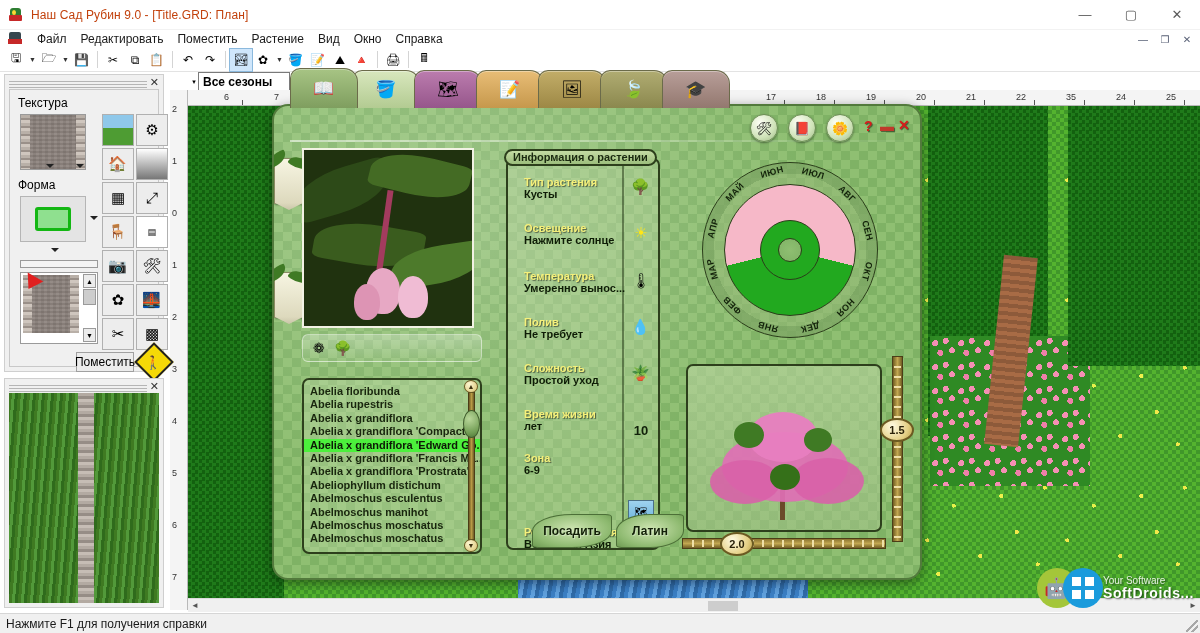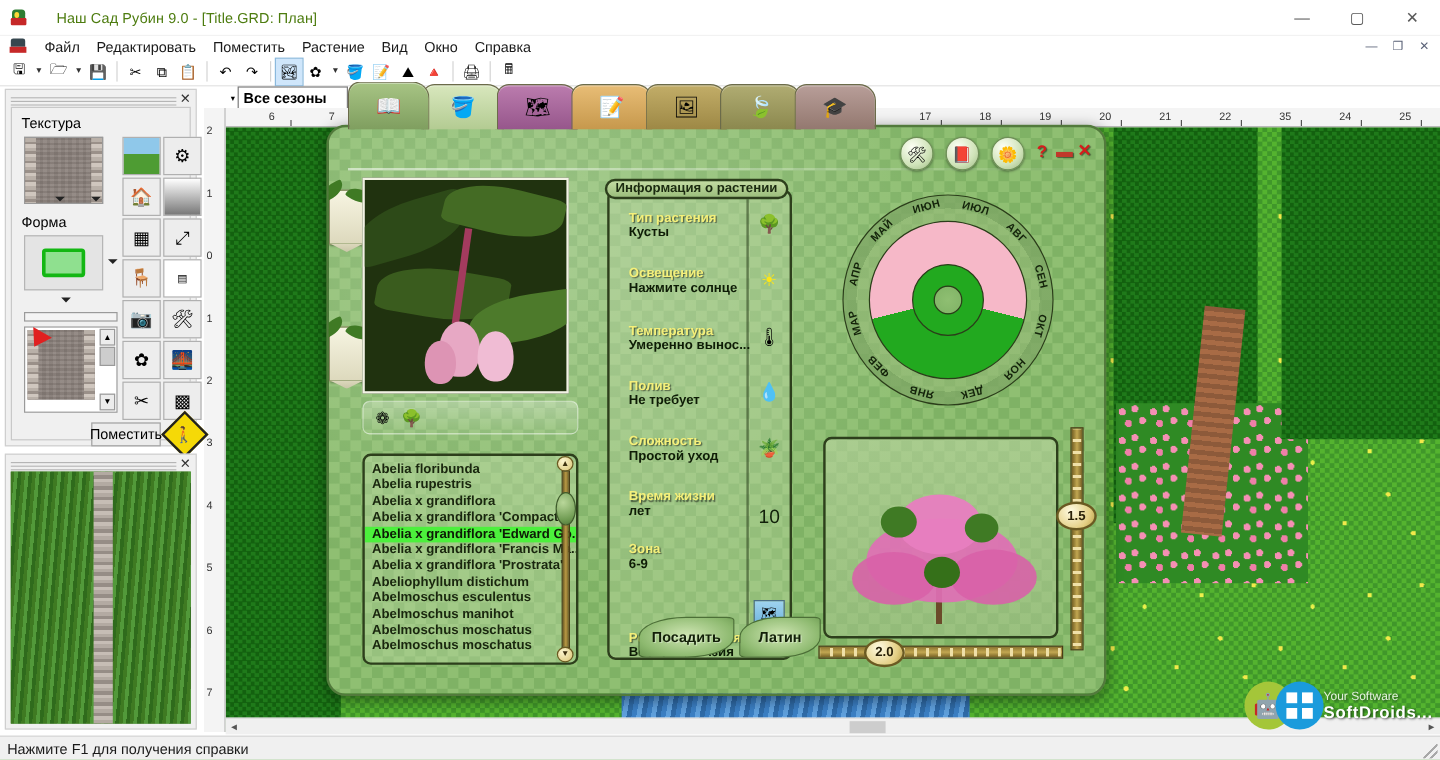--- a/index.html
+++ b/index.html
@@ -17,21 +17,21 @@
     background: #ffffff; border-bottom: 1px solid #f2f2f2;
     display: flex; align-items: center;
   }
   .titlebar .app-ico {
     width: 16px; height: 16px; margin-left: 8px; margin-right: 7px;
     position: relative; flex: none;
   }
   .titlebar .app-ico .t1 { position:absolute; left:2px; top:1px; width:11px; height:8px; background:#2e7d32; border-radius:3px 3px 0 0;}
   .titlebar .app-ico .t2 { position:absolute; left:1px; top:8px; width:13px; height:6px; background:#c62828; border-radius:1px;}
   .titlebar .app-ico .t3 { position:absolute; left:4px; top:3px; width:4px; height:5px; background:#fdd835; border-radius:50%;}
-  .titlebar .ttl { font-size: 12px; color: #4d7c0f; letter-spacing: .1px; margin-left: 16px; }
+  .titlebar .ttl { font-size: 12px; color: #c2410c; letter-spacing: .1px; }
   .winbtns { margin-left: auto; display: flex; height: 30px; }
   .winbtn {
     width: 46px; height: 30px; display: flex; align-items: center;
     justify-content: center; color: #5a5a5a; font-size: 13px;
   }
 
   
   .menubar {
     position: absolute; left: 0; top: 30px; width: 1200px; height: 18px;
     background: #fff; display: flex; align-items: center;
@@ -282,21 +282,21 @@
     font-size:11px; font-weight:bold; color:#1b2a10; line-height:13px;
     white-space:nowrap; overflow:hidden; max-width:158px;
   }
   .info-divider { position:absolute; right:34px; top:6px; bottom:6px; width:2px;
                   background: rgba(40,60,25,.55); }
   .irow { position:absolute; left:16px; width:110px; }
   .irow .k { font-size:11px; font-weight:bold; color:#f5f07a;
              text-shadow:1px 1px 1px rgba(0,0,0,.55); white-space:nowrap; }
   .irow .v { font-size:11px; font-weight:bold; color:#0e1c06; white-space:nowrap; }
   .iico { position:absolute; right:4px; width:26px; text-align:center; font-size:15px; }
-  .iico.num { font-size:16px; font-weight:normal; color:#11210a; }
+  .iico.num { font-size:13px; font-weight:bold; color:#11210a; }
 
   
   .wheel { position:absolute; left:428px; top:56px; width:176px; height:176px; }
   .wheel .ring {
     position:absolute; inset:0; border-radius:50%;
     background: radial-gradient(circle, rgba(150,185,120,.55) 0 62%, rgba(125,165,100,.75) 62% 100%);
     border:1px solid #2b3d1a;
   }
   .wheel .inner-pie {
     position:absolute; left:22px; top:22px; right:22px; bottom:22px; border-radius:50%;

